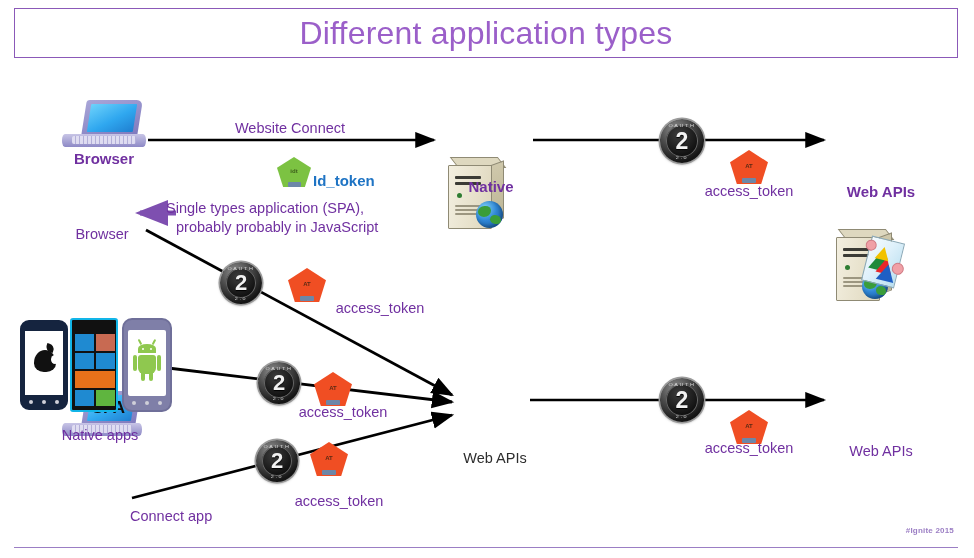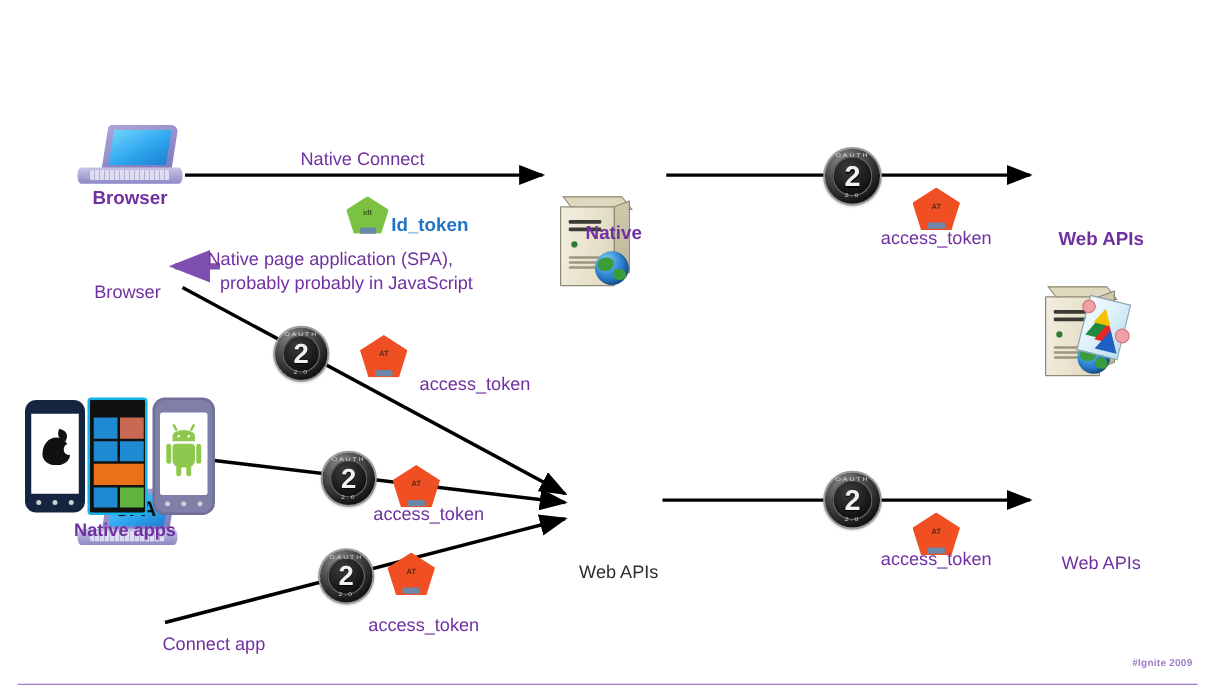--- a/index.html
+++ b/index.html
@@ -195,20 +195,23 @@
     font-family:"Liberation Sans", sans-serif;
     font-size:8px;font-weight:bold;color:#9b7ec4;letter-spacing:.2px;
     white-space:nowrap;
   }
 </style>
 </head>
 <body>
 
 <div id="stage">
 
+  <div class="title-box">
+    <div class="title-text">Different application types</div>
+  </div>
 
   <svg id="wires" viewBox="0 0 974 558">
     <defs>
       <marker id="ah" markerWidth="9" markerHeight="9" refX="7.2" refY="3.1" orient="auto" markerUnits="strokeWidth">
         <path d="M0,0 L8,3.1 L0,6.2 z" fill="#000"></path>
       </marker>
       <marker id="ahp" markerWidth="7" markerHeight="7" refX="5.6" refY="2.6" orient="auto" markerUnits="strokeWidth">
         <path d="M0,0 L6.6,2.6 L0,5.2 z" fill="#7e4fb0"></path>
       </marker>
     </defs>
@@ -229,21 +232,21 @@
   </svg>
 
   <div class="node laptop" style="left:62px;top:100px;width:84px;height:52px;">
     <div class="screen-out" style="left:22px;top:0;width:56px;height:36px;transform:skewX(-9deg);"></div>
     <div class="screen-in" style="left:27px;top:4px;width:46px;height:28px;transform:skewX(-9deg);"></div>
     <div class="base" style="left:0;top:34px;width:84px;height:13px;"></div>
     <div class="keys" style="left:10px;top:36px;width:64px;height:8px;"></div>
   </div>
   <div class="lbl bold" style="left:54px;top:150px;width:100px;">Browser</div>
 
-  <div class="lbl" style="left:200px;top:120px;width:180px;">Native Connect</div>
+  <div class="lbl" style="left:200px;top:120px;width:180px;">Website Connect</div>
 
   <div class="node token idt" style="left:277px;top:157px;width:34px;height:30px;">
     <div class="pent"></div>
     <div class="code" style="top:11px;font-size:6px;">idt</div>
     <div class="tab" style="left:11px;top:25px;width:13px;height:5px;"></div>
   </div>
   <div class="lbl blue" style="left:313px;top:172px;width:90px;text-align:left;">Id_token</div>
 
   <div class="node server" style="left:448px;top:105px;width:66px;height:72px;">
     <div class="topface" style="left:6px;top:0;width:48px;height:11px;transform:skewX(38deg);"></div>
@@ -298,21 +301,21 @@
 
   <div class="node laptop" style="left:62px;top:195px;width:80px;height:50px;">
     <div class="screen-out" style="left:22px;top:0;width:54px;height:34px;transform:skewX(-9deg);"></div>
     <div class="screen-in" style="left:27px;top:4px;width:44px;height:26px;transform:skewX(-9deg);"></div>
     <div class="spa-tag" style="left:30px;top:7px;font-size:17px;">SPA</div>
     <div class="base" style="left:0;top:32px;width:80px;height:13px;"></div>
     <div class="keys" style="left:10px;top:34px;width:60px;height:8px;"></div>
   </div>
   <div class="lbl" style="left:52px;top:226px;width:100px;">Browser</div>
 
-  <div class="lbl" style="left:166px;top:200px;width:240px;text-align:left;">Native page application (SPA),</div>
+  <div class="lbl" style="left:166px;top:200px;width:240px;text-align:left;">Single types application (SPA),</div>
   <div class="lbl" style="left:176px;top:219px;width:240px;text-align:left;">probably probably in JavaScript</div>
 
   <div class="node oauth" style="left:220px;top:262px;width:42px;height:42px;">
     <div class="inner"></div>
     <div class="arc-top" style="top:3px;font-size:5.4px;">OAUTH</div>
     <div class="two" style="font-size:22px;">2</div>
     <div class="arc-bot" style="bottom:3px;font-size:5.4px;">2.0</div>
   </div>
 
   <div class="node token at" style="left:288px;top:268px;width:38px;height:34px;">
@@ -363,21 +366,21 @@
       <div class="leg" style="left:6px;top:33px;width:4px;height:8px;"></div>
       <div class="leg" style="left:14px;top:33px;width:4px;height:8px;"></div>
     </div>
     <div class="pbtns" style="left:4px;top:79px;width:38px;height:8px;">
       <i></i>
         <i></i>
         <i></i>
     </div>
   </div>
 
-  <div class="lbl" style="left:30px;top:417px;width:140px;font-weight:bold;">Native apps</div>
+  <div class="lbl" style="left:30px;top:427px;width:140px;">Native apps</div>
 
   <div class="node oauth" style="left:258px;top:362px;width:42px;height:42px;">
     <div class="inner"></div>
     <div class="arc-top" style="top:3px;font-size:5.4px;">OAUTH</div>
     <div class="two" style="font-size:22px;">2</div>
     <div class="arc-bot" style="bottom:3px;font-size:5.4px;">2.0</div>
   </div>
 
   <div class="node token at" style="left:314px;top:372px;width:38px;height:34px;">
     <div class="pent"></div>
@@ -413,16 +416,16 @@
 
   <div class="node token at" style="left:730px;top:410px;width:38px;height:34px;">
     <div class="pent"></div>
     <div class="code" style="top:13px;font-size:6px;">AT</div>
     <div class="tab" style="left:12px;top:28px;width:14px;height:5px;"></div>
   </div>
   <div class="lbl" style="left:693px;top:440px;width:112px;">access_token</div>
 
   <div class="lbl" style="left:826px;top:443px;width:110px;">Web APIs</div>
 
-  <div class="footer-text">#Ignite 2009</div>
+  <div class="footer-text">#Ignite 2015</div>
   <div class="footer-rule"></div>
 
 </div>
 
 </body></html>

